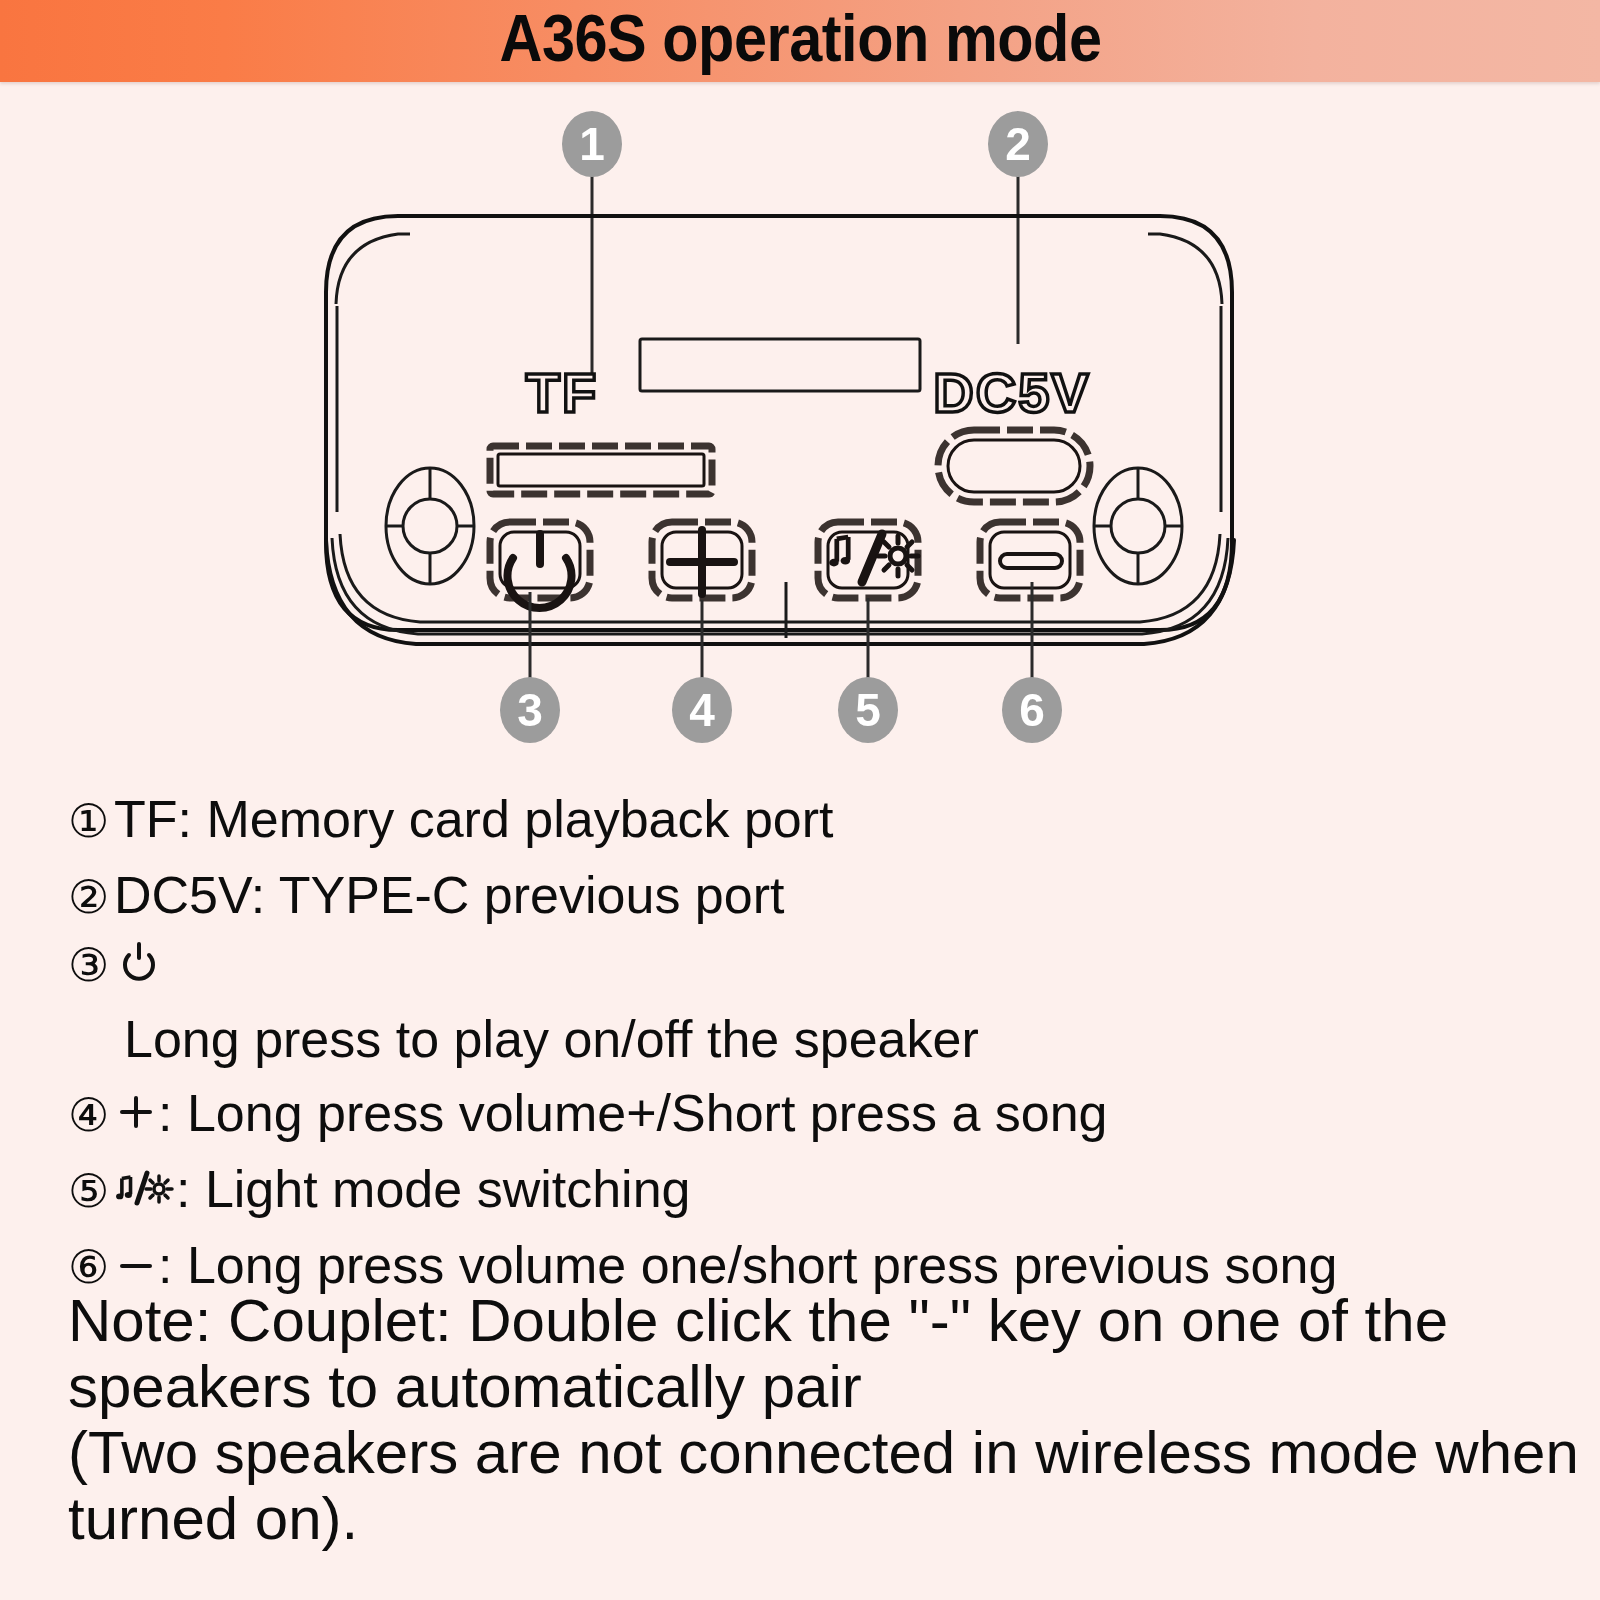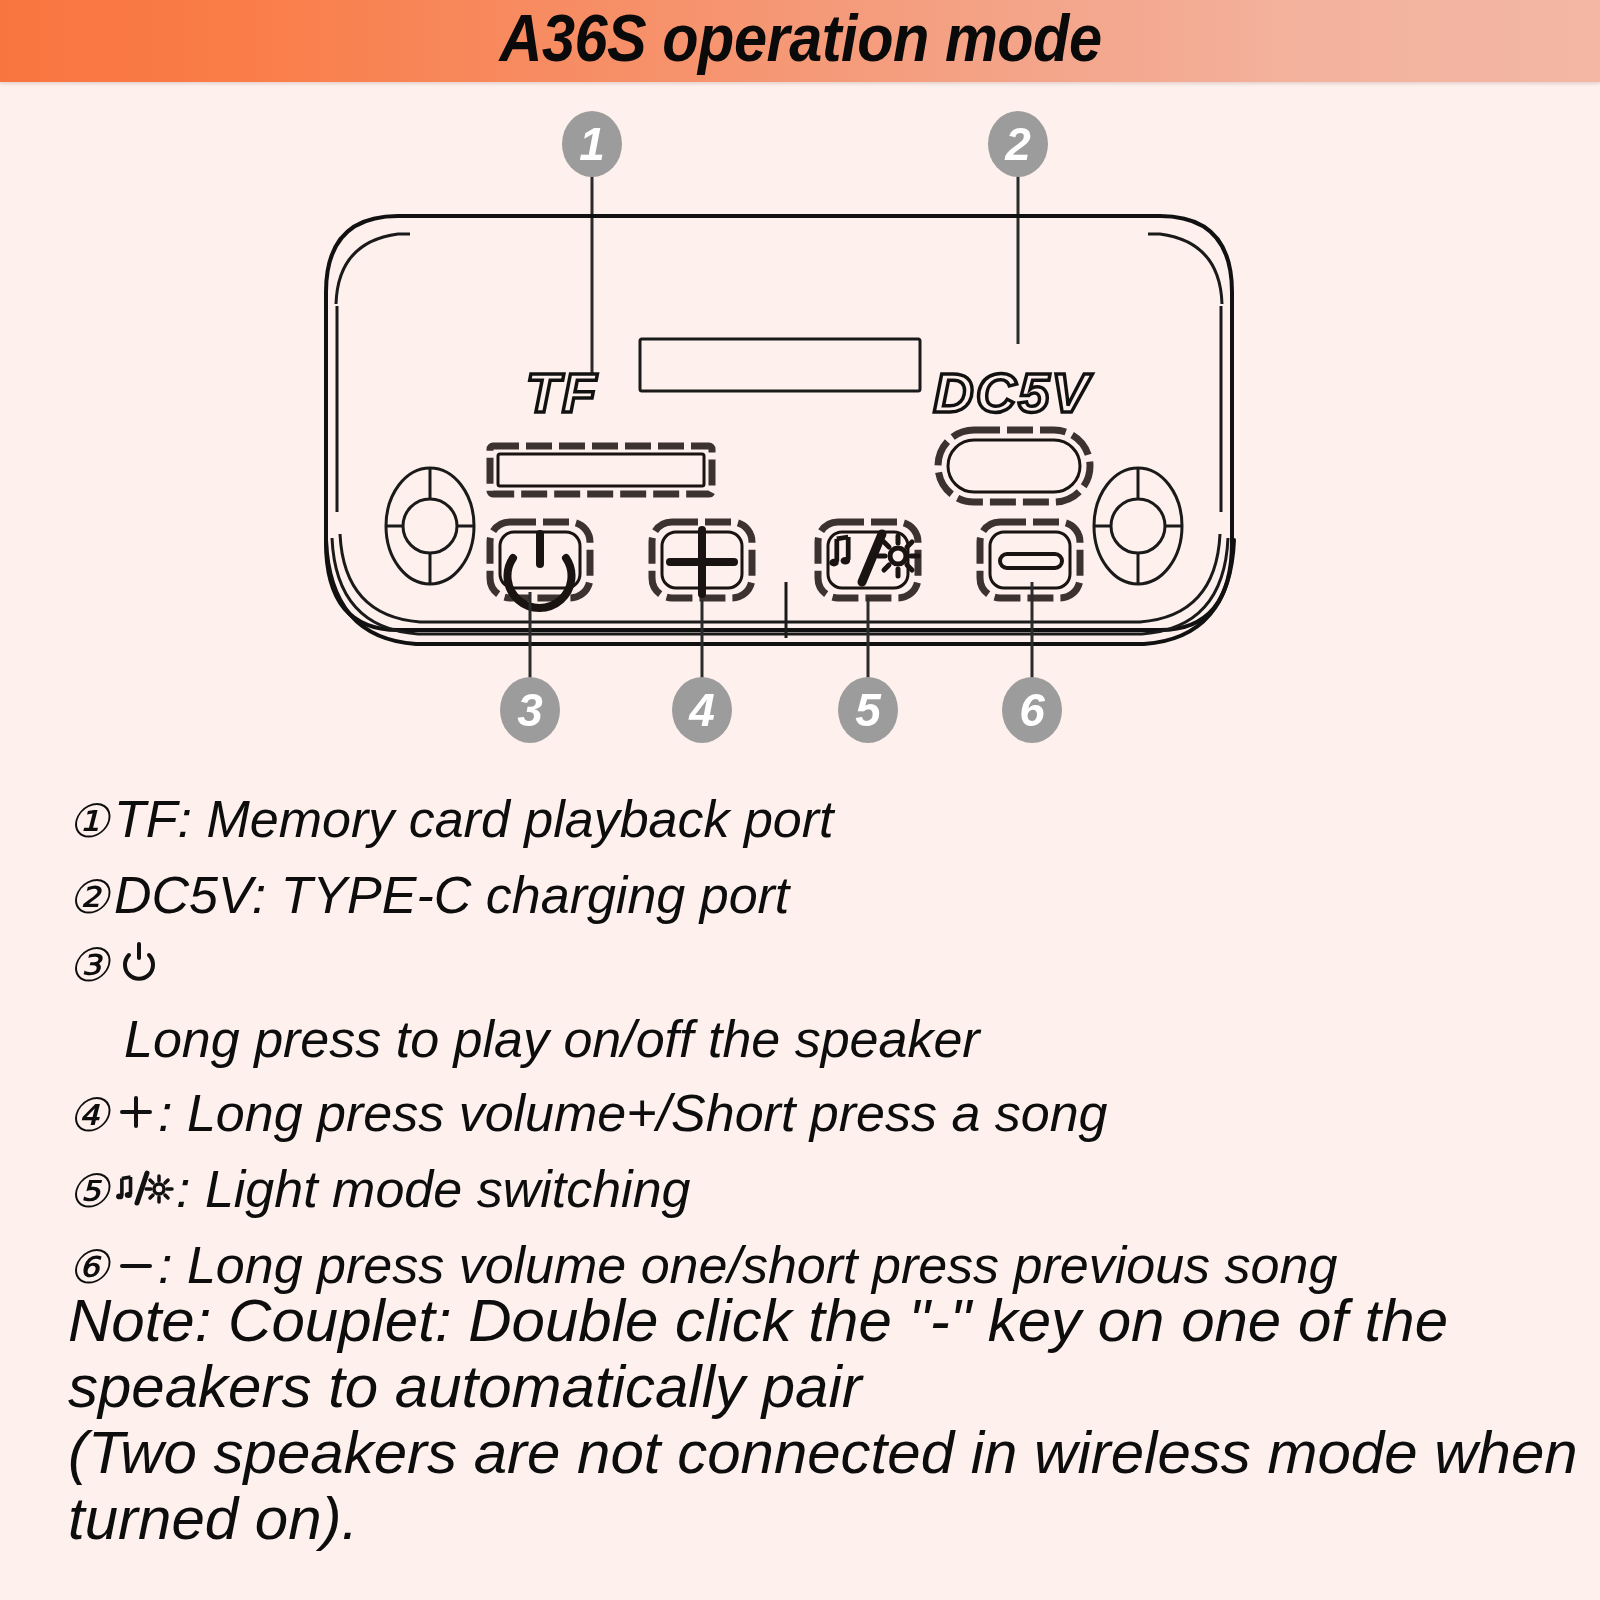--- a/index.html
+++ b/index.html
@@ -8,21 +8,20 @@
     padding: 0;
     background: #ffffff;
   }
   #page {
     position: relative;
     width: 1600px;
     height: 1600px;
     background: #fdf0ed;
     overflow: hidden;
     font-family: "Liberation Sans", "DejaVu Sans", sans-serif;
-    font-style: italic;
   }
 
   
   #banner {
     position: absolute;
     left: 0; top: 0;
     width: 1600px;
     height: 82px;
     background: linear-gradient(90deg, #f97540 0%, #fa7c47 14%, #f78d64 36%, #f4a184 60%, #f3b29e 82%, #f3b7a4 100%);
     display: flex;
@@ -279,21 +278,21 @@
 
   <div id="feature-list" class="textblock">
 
     <div class="feat-line">
       <span class="circ-num">①</span>
       <span class="feat-text">TF: Memory card playback port</span>
     </div>
 
     <div class="feat-line">
       <span class="circ-num">②</span>
-      <span class="feat-text">DC5V: TYPE-C charging port</span>
+      <span class="feat-text">DC5V: TYPE-C previous port</span>
     </div>
 
     <div class="feat-line">
       <span class="circ-num">③</span>
       <span class="inline-icon">
         <svg width="46" height="46" viewBox="0 0 46 46" aria-hidden="true">
           <path d="M 13 16 A 14 14 0 1 0 33 16" fill="none" stroke="#111" stroke-width="4" stroke-linecap="round"></path>
           <line x1="23" y1="5" x2="23" y2="19" stroke="#111" stroke-width="4" stroke-linecap="round"></line>
         </svg>
       </span>

